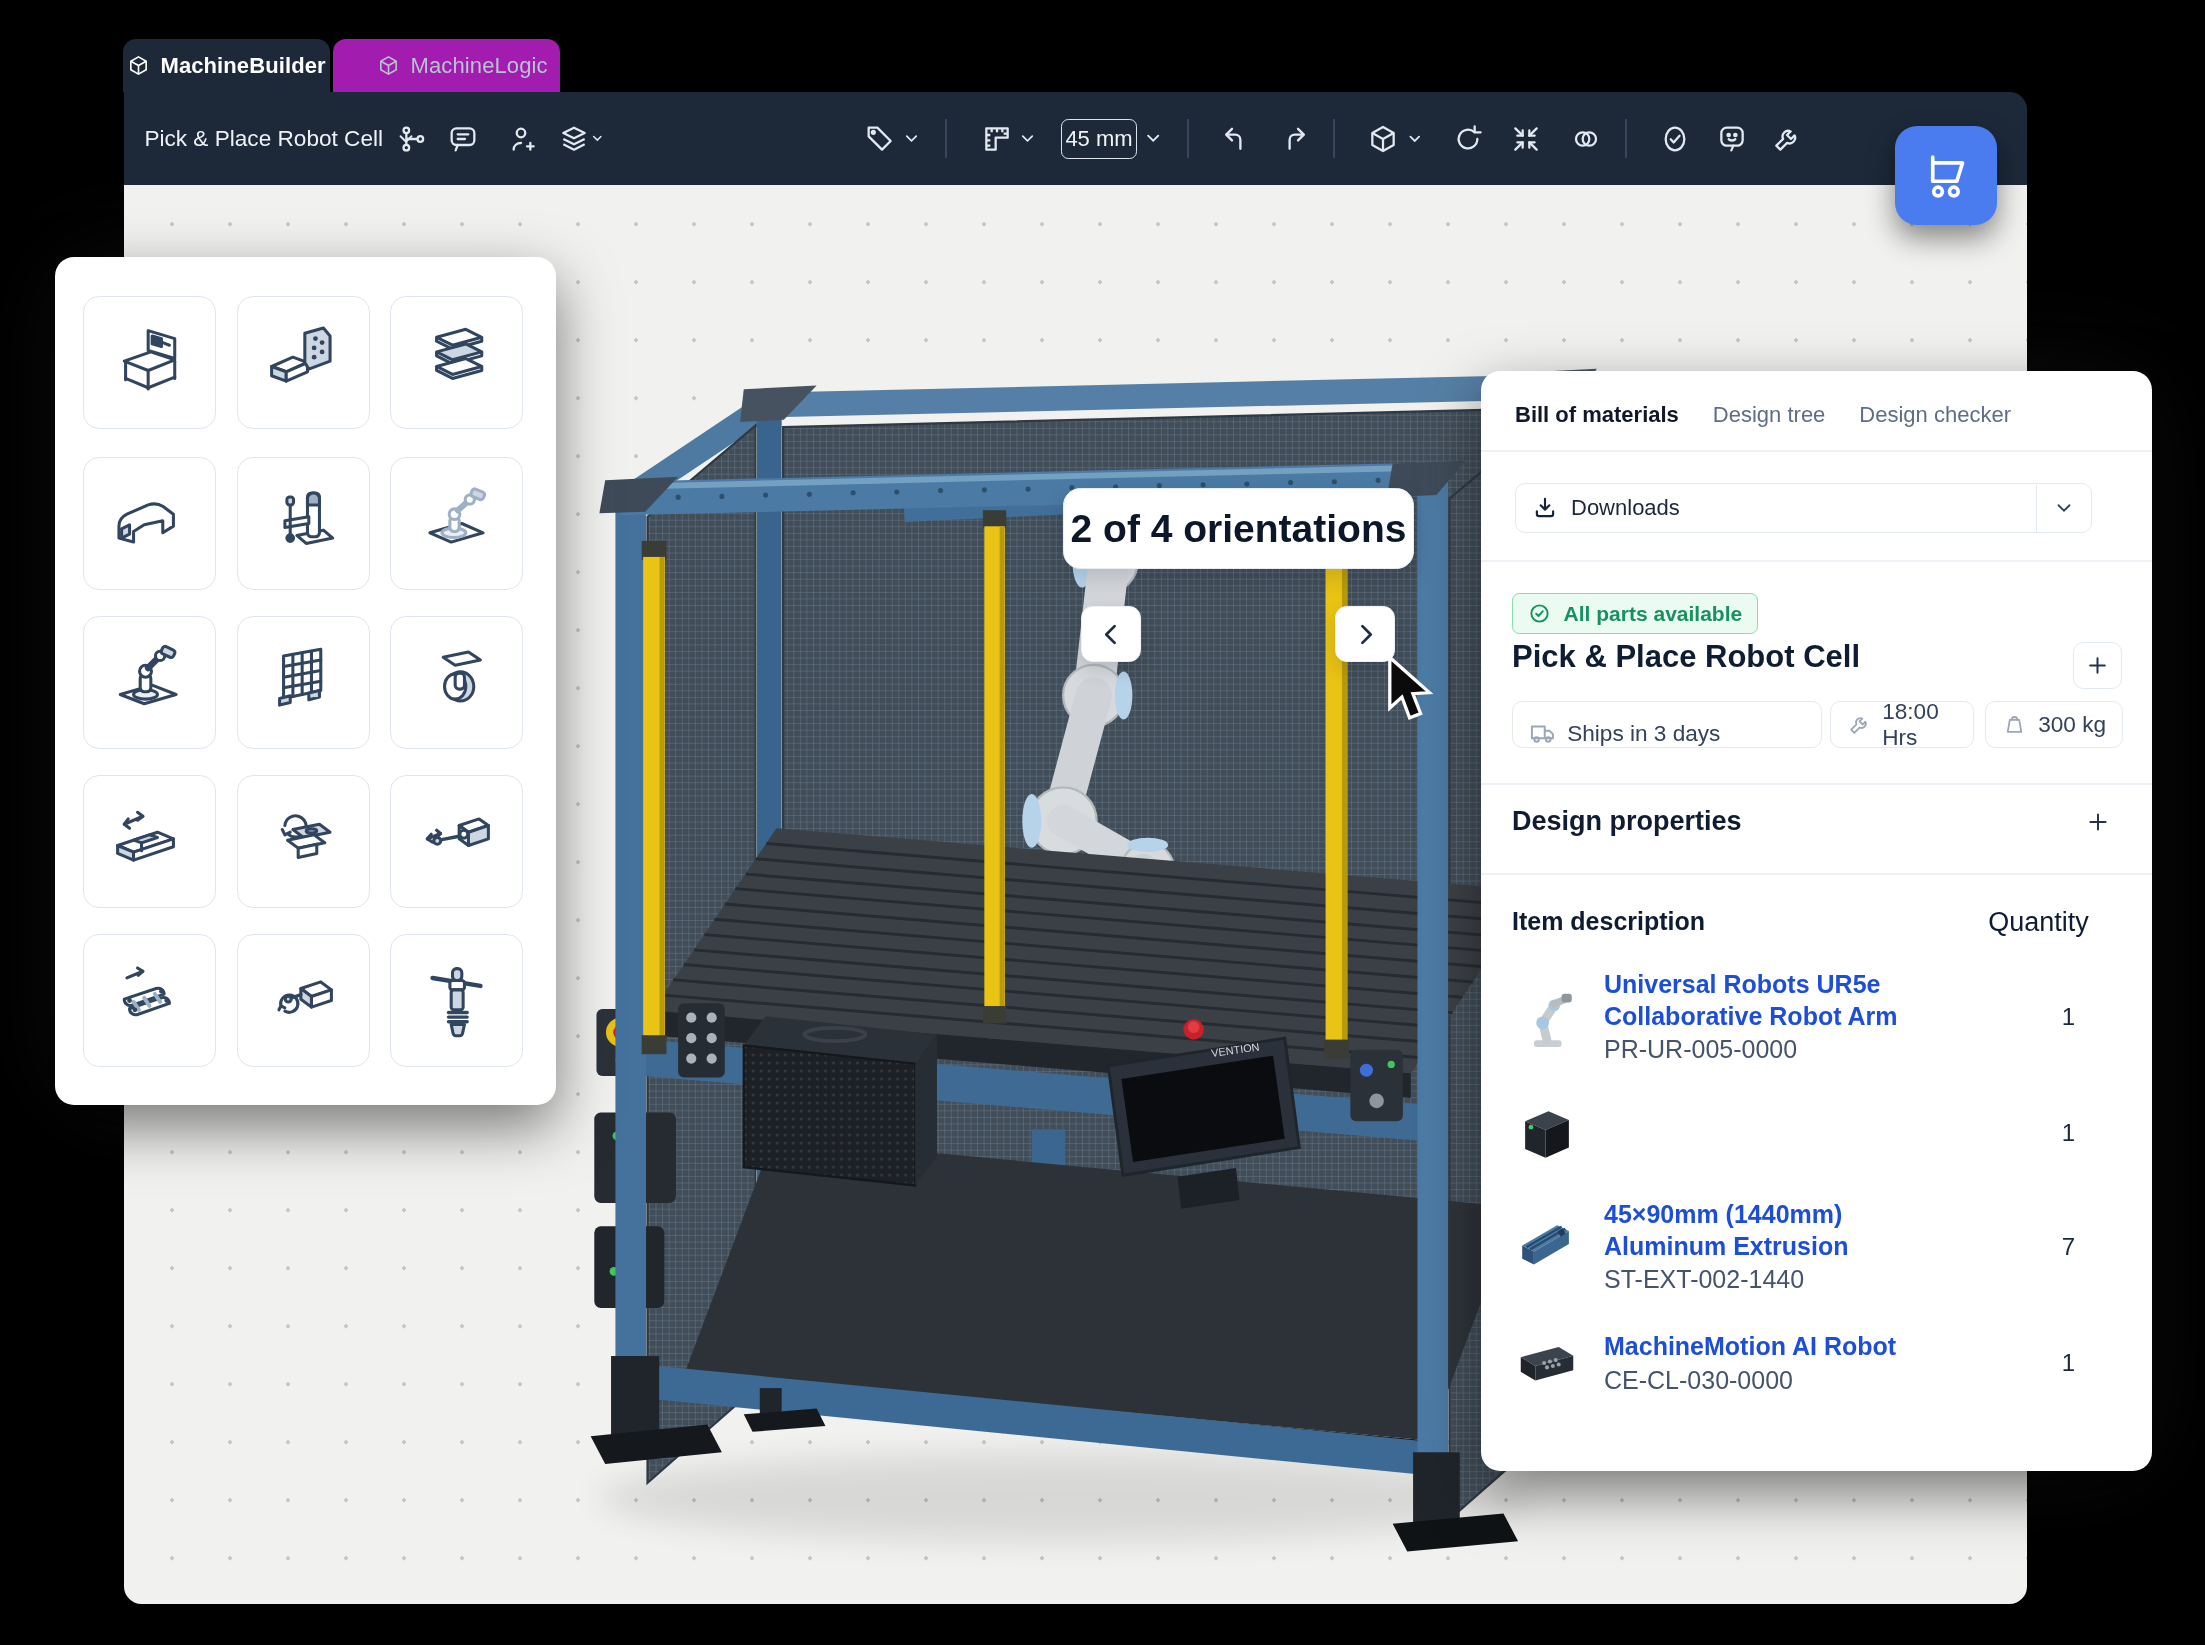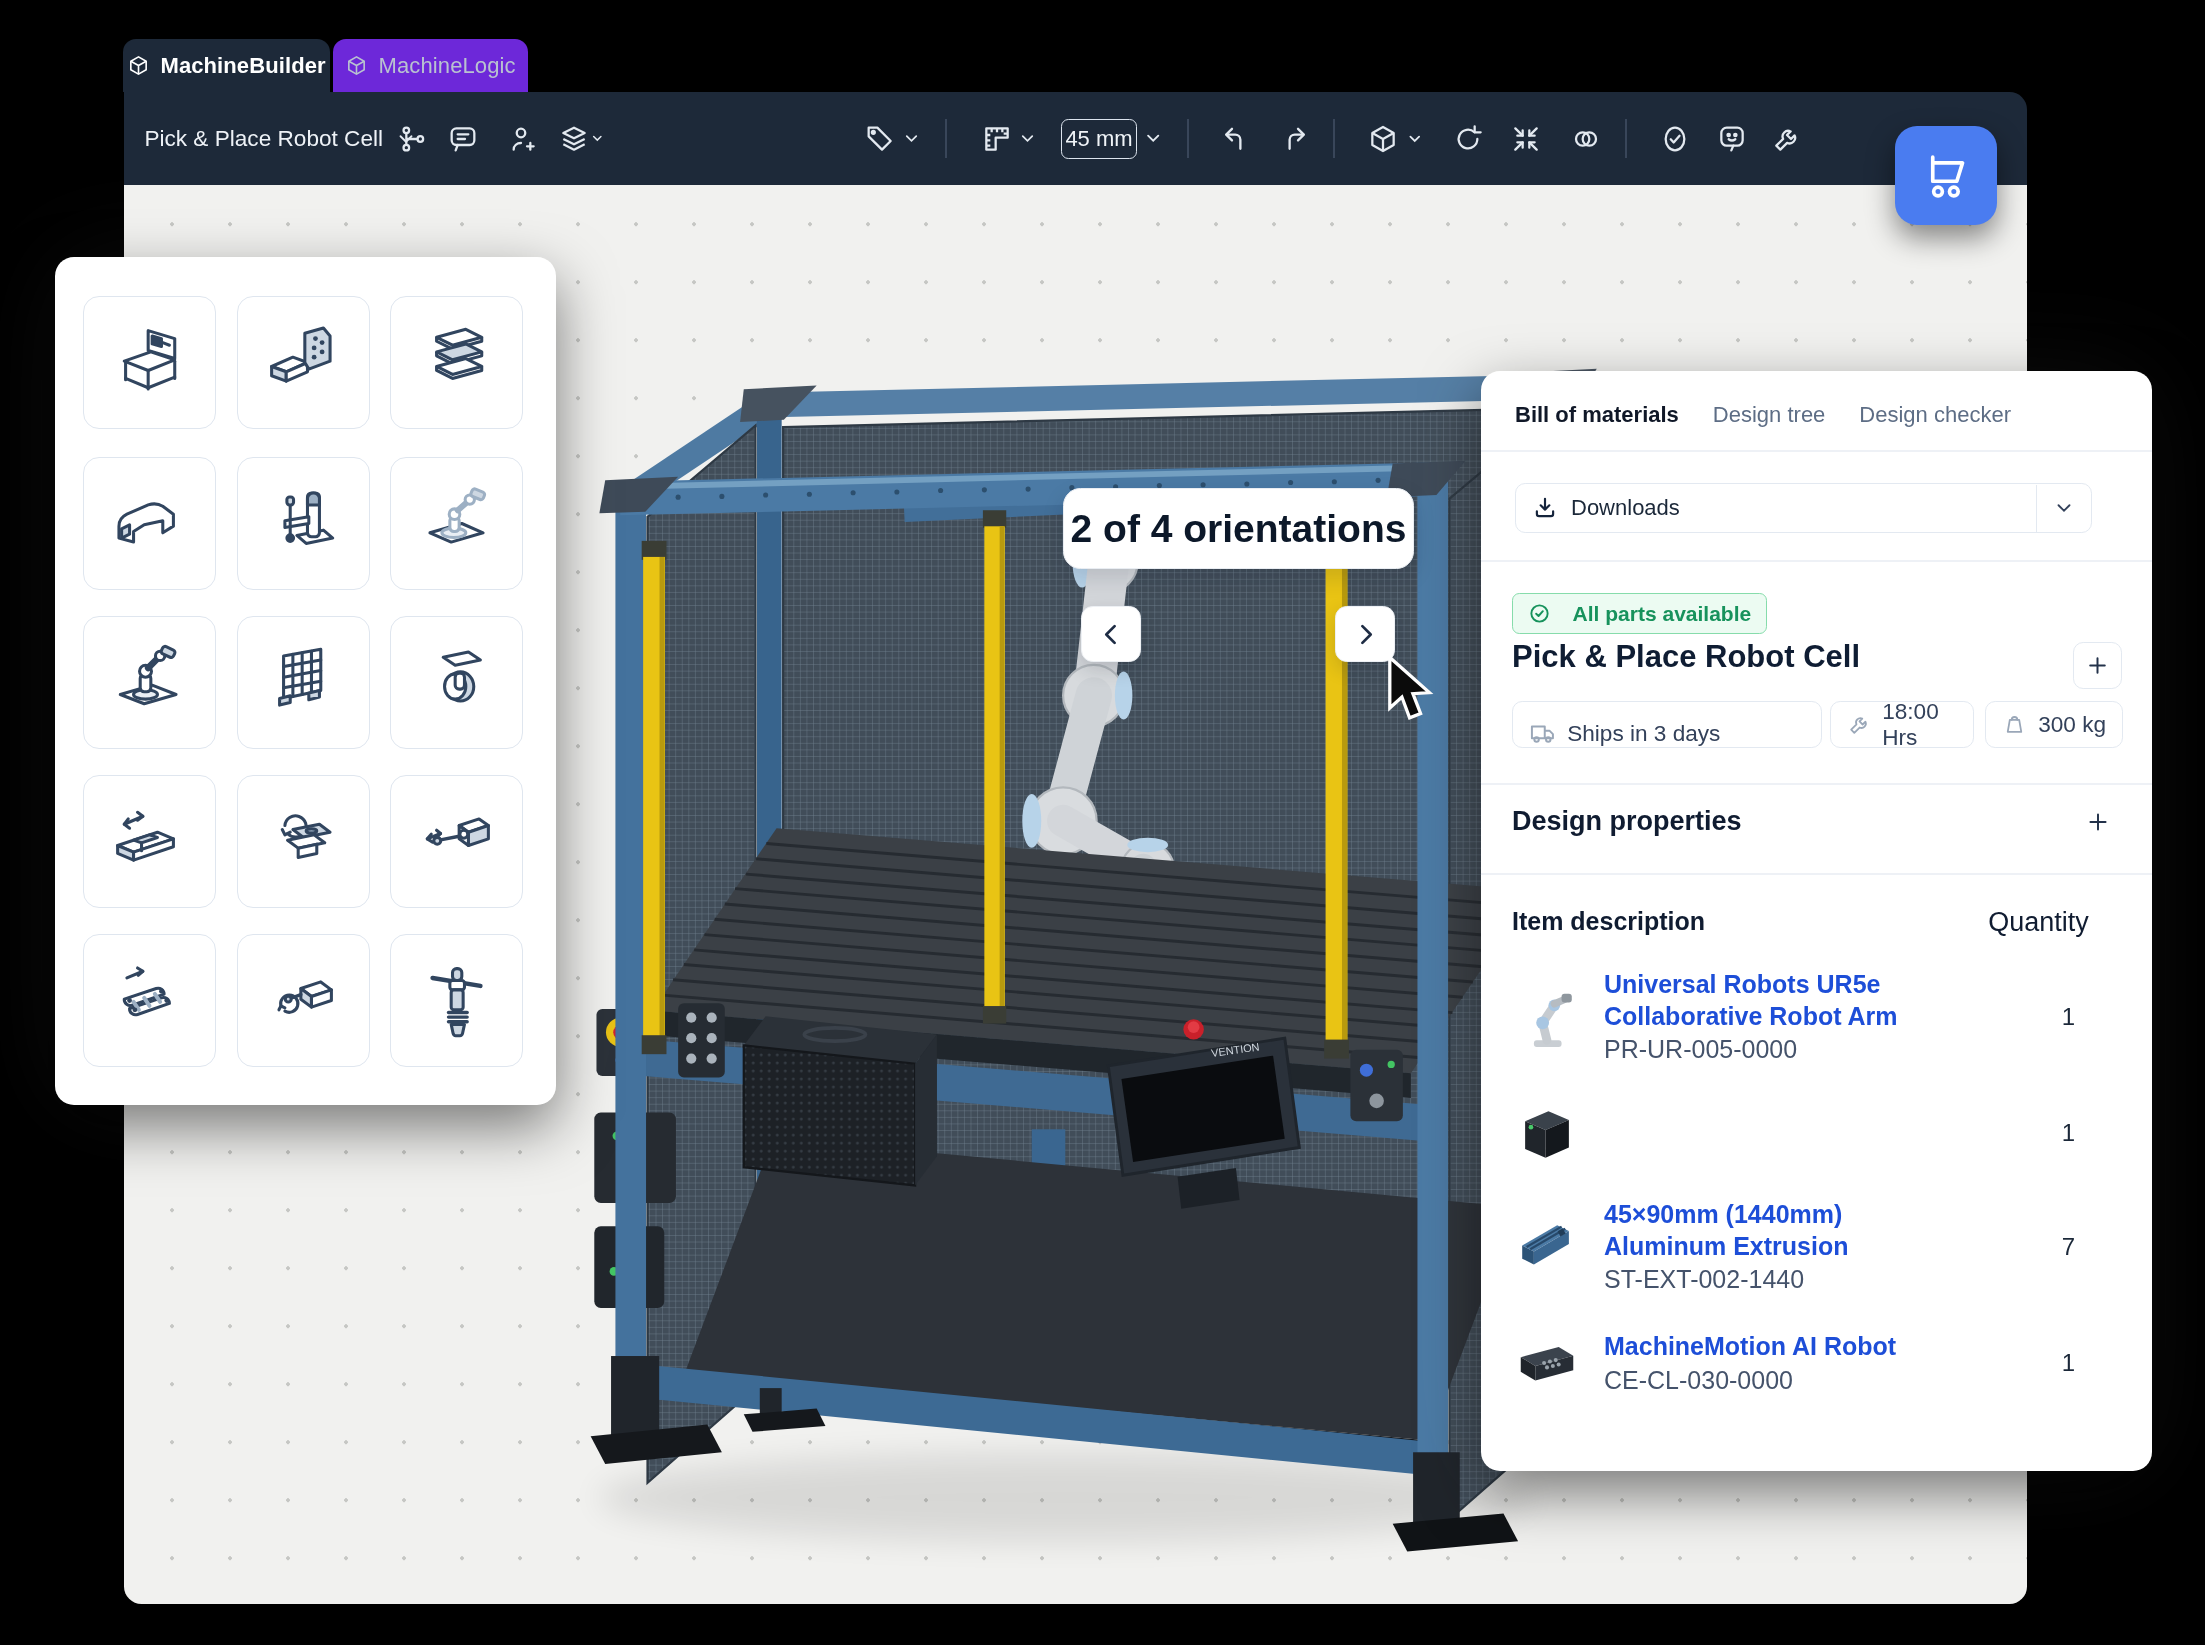--- a/index.html
+++ b/index.html
@@ -3,21 +3,21 @@
 <meta charset="utf-8">
 <style>
   html,body{margin:0;padding:0;background:#000;}
   #root{position:relative;width:2205px;height:1645px;overflow:hidden;background:#000;
         font-family:"Liberation Sans",sans-serif;-webkit-font-smoothing:antialiased;}
   .abs{position:absolute;}
   
   .tab{position:absolute;top:39px;height:53px;display:flex;align-items:center;gap:10.2px;
        justify-content:center;border-radius:13px 13px 0 0;cursor:pointer;}
   .tab--active{background:#1d2939;color:#ffffff;font-weight:700;}
-  .tab--idle{background:#6d28d9;color:#b9c2d0;font-weight:500;}
+  .tab--idle{background:#a21caf;color:#b9c2d0;font-weight:500;padding-left:32px;}
   .tab span{font-size:22px;letter-spacing:0.1px;}
   #toolbar{position:absolute;left:124px;top:92px;width:1903px;height:93px;background:#1d2939;
            border-radius:0 17.5px 0 0;}
   .tbi{position:absolute;top:29px;width:35px;height:35px;display:flex;align-items:center;
        justify-content:center;color:#e3e9f0;cursor:pointer;}
   .tbsep{position:absolute;top:27px;width:1.5px;height:39px;background:#39465a;}
   #canvas{position:absolute;left:124px;top:185px;width:1903px;height:1419px;background:#f1f1ef;
           border-radius:0 0 17.5px 17.5px;
           background-image:radial-gradient(#c6c7c4 1.9px,transparent 2px);
           background-size:58px 58px;background-position:19px 10.2px;}
@@ -594,21 +594,21 @@
       <span style="margin-left:13px;font-size:22px;font-weight:500;color:#1b2839;">Downloads</span>
       <div style="margin-left:auto;width:1.5px;height:47px;background:#e3e9f1;"></div>
       <div style="width:54px;display:flex;align-items:center;justify-content:center;">
         <svg width="22" height="22" viewBox="0 0 24 24" fill="none" stroke="#33415a" stroke-width="2" stroke-linecap="round">
             <polyline points="6 9 12 15 18 9"></polyline>
           </svg>
       </div>
     </div>
     <div class="divider" style="top:189px;"></div>
 
-    <div class="abs" style="left:31px;top:222px;height:41px;padding:0 14.6px;display:flex;align-items:center;gap:22px;
+    <div class="abs" style="left:31px;top:222px;height:41px;padding:0 14.6px;display:flex;align-items:center;gap:13px;
          background:#ecfbf2;border:1.5px solid #86dcab;border-radius:7.3px;box-sizing:border-box;">
       <svg width="23" height="23" viewBox="0 0 24 24" fill="none" stroke="#17925c" stroke-width="2" stroke-linecap="round" stroke-linejoin="round">
         <circle cx="12" cy="12" r="8.5"></circle>
           <polyline points="8.5 12.2 11 14.6 15.5 9.6"></polyline>
         </svg>
       <span style="font-size:21px;font-weight:600;color:#17925c;">All parts available</span>
     </div>
 
     <div class="abs" style="left:31px;top:268px;font-size:31px;font-weight:700;color:#0f1d33;">Pick &amp; Place Robot Cell</div>
     <div class="abs" style="left:592px;top:271px;width:49px;height:47px;border:1.5px solid #e3e9f1;border-radius:10.2px;

